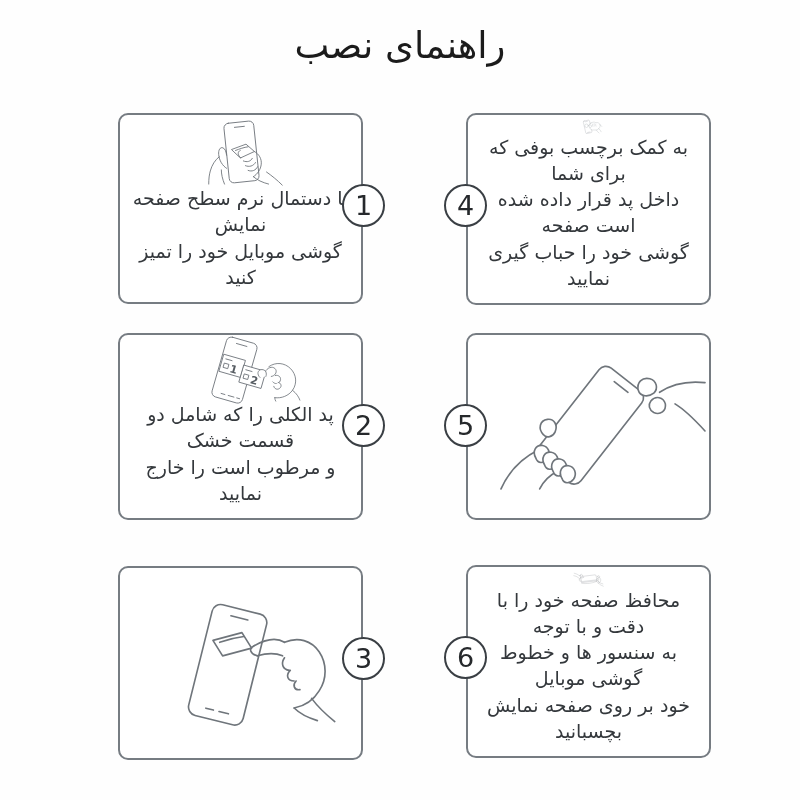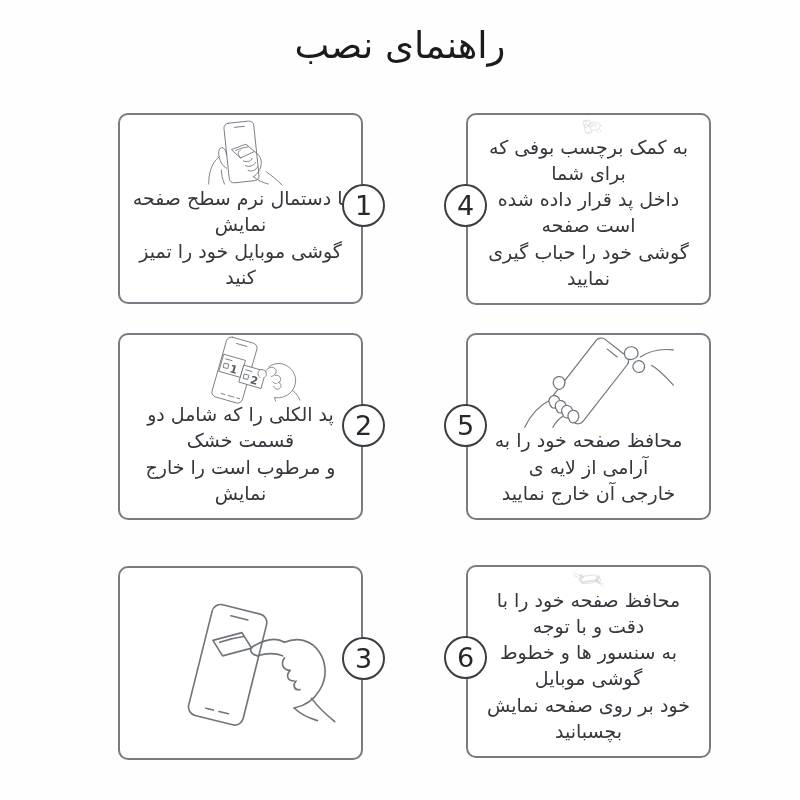--- a/index.html
+++ b/index.html
@@ -96,21 +96,21 @@
           <path class="fillw" d="M172 62 C178 54 188 53 192 60 C195 66 190 73 183 74"></path>
           <path class="fillw" d="M191 72 C198 70 204 76 201 83 C198 90 190 90 186 85"></path>
           <path class="fillw" d="M197 86 C203 87 205 94 200 98 C195 102 189 99 188 94"></path>
           <path d="M178 54 C192 44 210 46 222 58 C234 70 236 88 226 102 C218 113 204 119 190 117"></path>
           <path d="M190 117 C190 120 191 122 192 124"></path>
           <path d="M226 102 C234 108 239 116 241 122"></path>
         </g>
       </svg>
     </div>
     <div class="caption">پد الکلی را که شامل دو قسمت خشک
-و مرطوب است را خارج نمایش</div>
+و مرطوب است را خارج نمایید</div>
   </div>
 
   <div class="step-box" id="box3">
     <div class="badge on-right">
       <span>3</span>
     </div>
     <div class="art-area">
       <svg class="illu" viewBox="0 0 241 120" preserveAspectRatio="xMidYMid meet">
         <g transform="rotate(14 106 60)">
           <rect class="fillw" x="78" y="0" width="58" height="118" rx="9"></rect>
@@ -189,22 +189,20 @@
           <path class="fillw" d="M84 106 C80 99 84 92 91 93 C97 94 100 101 96 107 C92 112 86 112 84 106 Z"></path>
           <path class="fillw" d="M93 113 C89 106 93 99 100 100 C106 101 109 108 105 114 C101 119 95 119 93 113 Z"></path>
           <path class="fillw" d="M74 68 C68 62 70 53 78 52 C85 51 89 58 86 65 C84 70 77 72 74 68 Z"></path>
         </g>
         <g>
           <path class="fillw" d="M172 22 C170 14 176 8 184 10 C191 12 193 20 188 25 C183 29 174 29 172 22 Z"></path>
           <path class="fillw" d="M185 33 C190 27 198 29 200 36 C201 43 195 48 188 45 C183 42 182 37 185 33 Z"></path>
         </g>
       </svg>
     </div>
-    <div class="caption">محافظ صفحه خود را به آرامی از لایه ی
-خارجی آن خارج نمایید</div>
   </div>
 
   <div class="step-box" id="box6">
     <div class="badge on-left">
       <span>6</span>
     </div>
     <div class="art-area">
       <svg class="illu" viewBox="0 0 241 120" preserveAspectRatio="xMidYMid meet">
         <g>
           <path d="M4 10 C24 14 42 24 54 38"></path>

